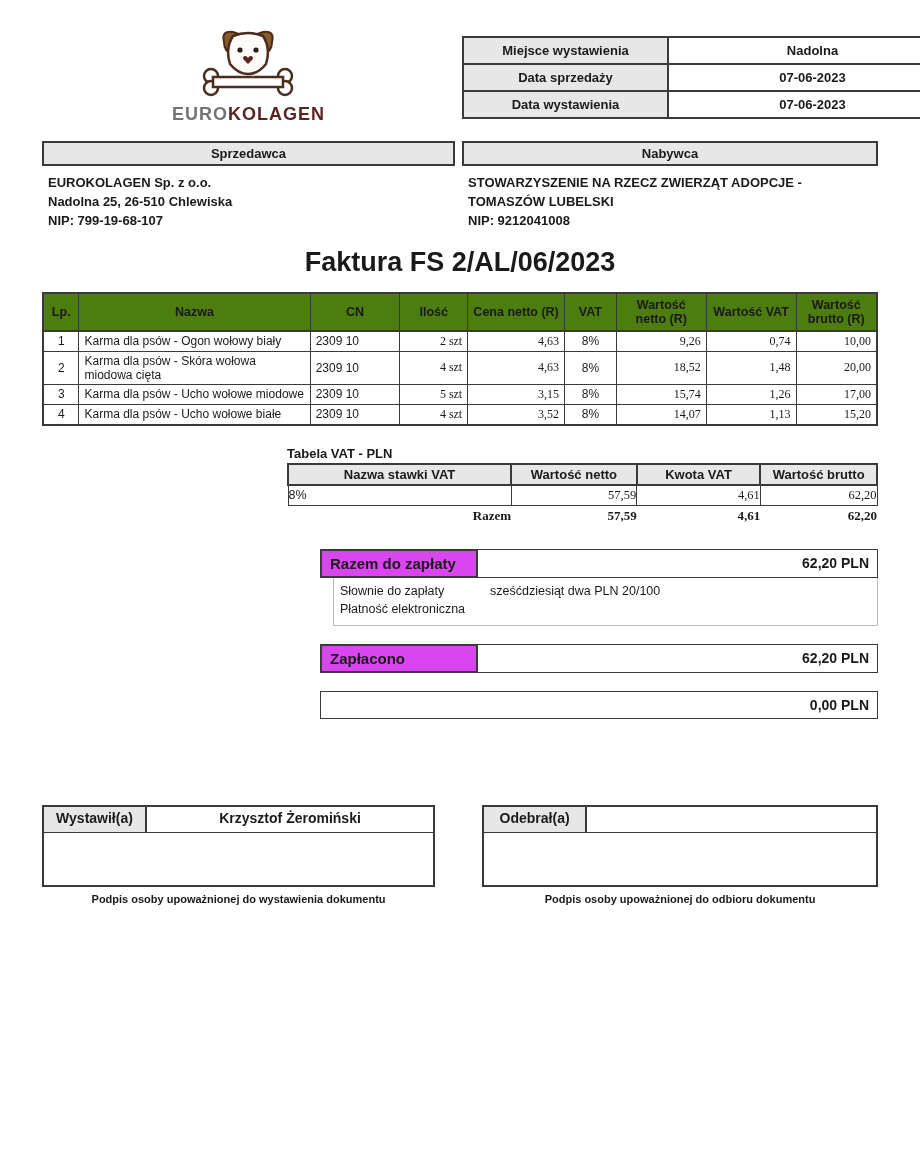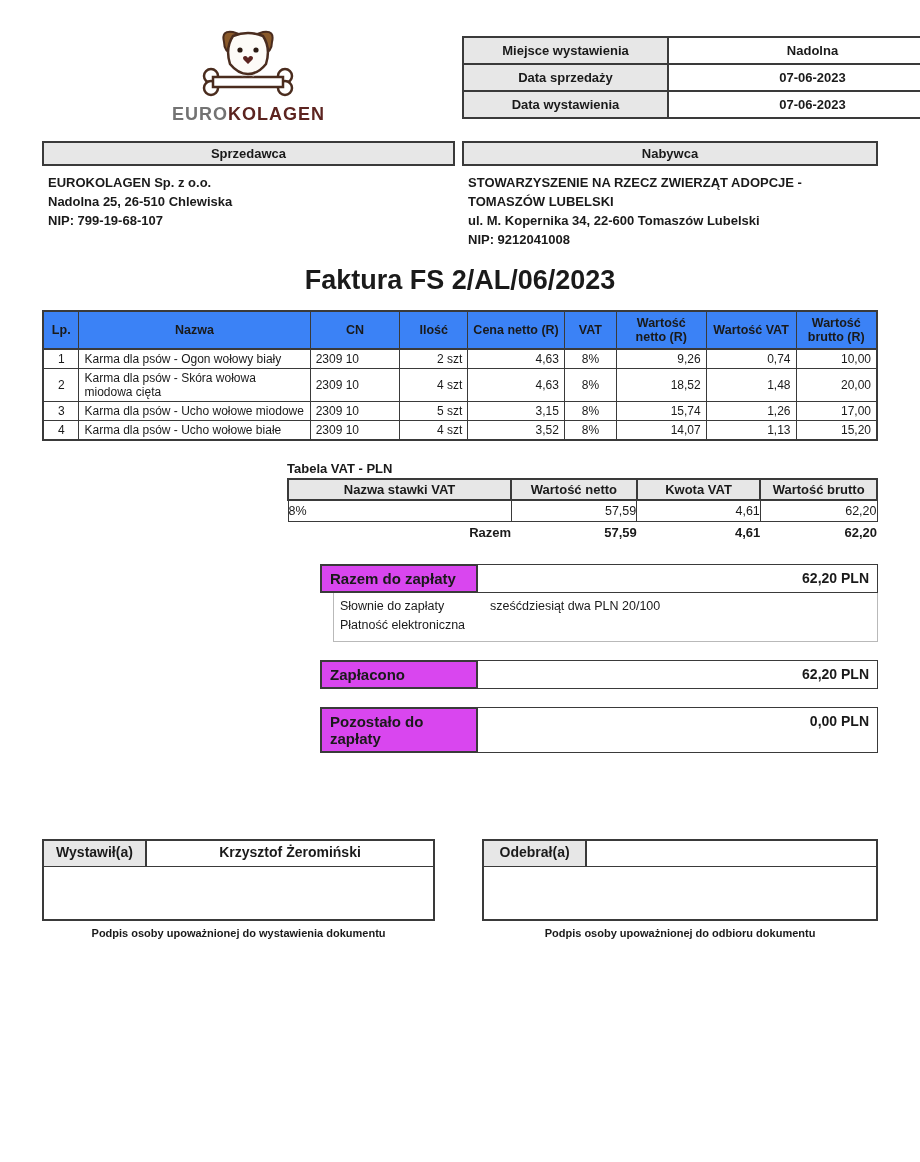--- a/index.html
+++ b/index.html
@@ -54,29 +54,29 @@
   .party-lines { padding: 8px 6px 0 6px; font-size: 13px; font-weight: bold; line-height: 1.45; }
 
   
   .title { text-align: center; font-size: 27px; font-weight: bold; margin-top: 16px; }
 
   
   table.items { border-collapse: collapse; width: 836px; margin: 14px 0 0 42px; }
   table.items th, table.items td { border: 1px solid #3a3a3a; padding: 2px 5px; }
   table.items { border: 2px solid #3a3a3a; }
   table.items thead th {
-    background: #3b82f6;
+    background: #4d7c0f;
     font-size: 12.5px;
     font-weight: bold;
     text-align: center;
     border-bottom: 2px solid #3a3a3a;
     height: 38px;
   }
   table.items tbody td { font-size: 12px; height: 19px; }
-  .c { text-align: center; } .l { text-align: left; margin-top: 44px; } .r { text-align: right; }
+  .c { text-align: center; } .l { text-align: left; margin-top: 44px; } .r { text-align: right; font-family: Liberation Serif, serif; }
 
   
   .vat-wrap { margin: 20px 0 0 287px; width: 591px; }
   .vat-title { font-size: 13px; font-weight: bold; margin-bottom: 2px; }
   table.vat { border-collapse: collapse; width: 591px; }
   table.vat th, table.vat td { padding: 2px 0; font-size: 12.5px; height: 21px; }
   table.vat thead th {
     background: #e7e7e7;
     border: 2px solid #3a3a3a;
     font-size: 13px;
@@ -194,21 +194,20 @@
         <div class="party-lines">
           <div>EUROKOLAGEN Sp. z o.o.</div>
           <div>Nadolna 25, 26-510 Chlewiska</div>
           <div>NIP: 799-19-68-107</div>
         </div>
       </div>
       <div class="party right">
         <div class="party-header">Nabywca</div>
         <div class="party-lines">
           <div>STOWARZYSZENIE NA RZECZ ZWIERZĄT ADOPCJE - TOMASZÓW LUBELSKI</div>
-          <div>ul. M. Kopernika 34, 22-600 Tomaszów Lubelski</div>
           <div>NIP: 9212041008</div>
         </div>
       </div>
     </div>
   </div>
 
   <div class="title">Faktura FS 2/AL/06/2023</div>
 
   <table class="items">
     <colgroup>
@@ -329,21 +328,20 @@
       </div>
       <div class="sl-row">
         <span class="sl-label">Płatność elektroniczna</span>
       </div>
     </div>
     <div class="pay-row gap18">
       <div class="pay-label">Zapłacono</div>
       <div class="pay-value">62,20 PLN</div>
     </div>
     <div class="pay-row gap18">
-      <div class="pay-label">Pozostało do zapłaty</div>
       <div class="pay-value">0,00 PLN</div>
     </div>
   </div>
 
   <div class="signatures">
     <div class="sig-block">
       <div class="sig-box">
         <div class="sig-head">
           <div class="sig-label">Wystawił(a)</div>
           <div class="sig-name">Krzysztof Żeromiński</div>

